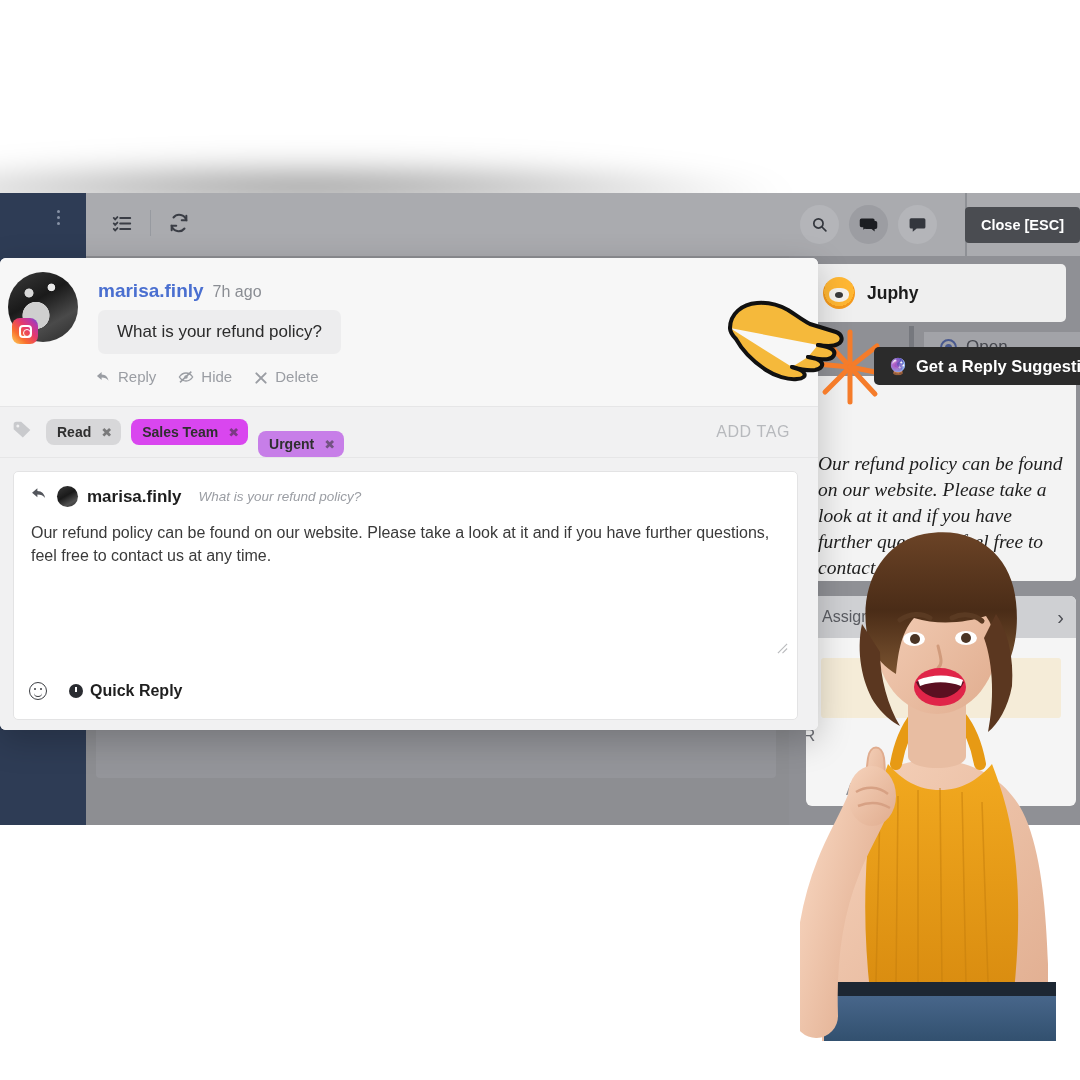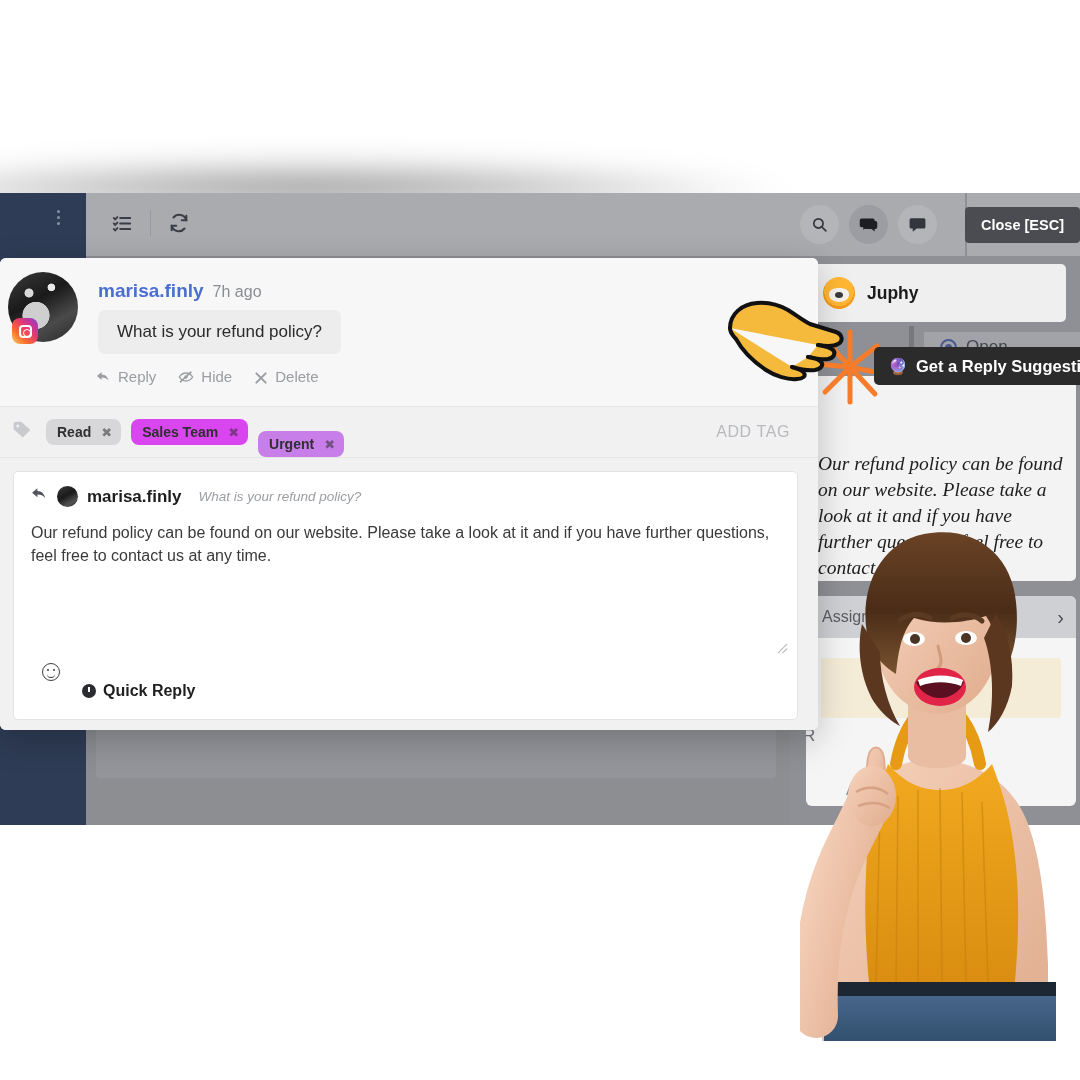--- a/index.html
+++ b/index.html
@@ -217,21 +217,21 @@
   .comp-name { font-size:17px; font-weight:bold; color:#1d1d1d; }
   .comp-quote { font-size:13.5px; font-style:italic; color:#9a9da3; margin-left:8px; }
   .comp-body {
     padding:14px 24px 0 17px; font-size:16px; line-height:23px; color:#3a3a3a;
   }
   .resize-grip {
     position:absolute; right:9px; bottom:66px; width:11px; height:11px; color:#b9babd; font-size:13px;
   }
   .comp-foot {
     position:absolute; left:0; bottom:0; width:100%; height:56px;
-    display:flex; padding:0 0 0 28px;
+    display:flex; align-items:center; padding:0 0 0 15px;
   }
   .smiley { width:18px; height:18px; border:1.6px solid #3c3e43; border-radius:50%; position:relative; }
   .smiley::before{content:""; position:absolute; left:3.5px; top:5px; width:2px; height:2px; border-radius:50%; background:#3c3e43; box-shadow:6px 0 0 #3c3e43;}
   .smiley::after{content:""; position:absolute; left:3.5px; top:8.5px; width:8px; height:4px; border-bottom:1.6px solid #3c3e43; border-radius:0 0 8px 8px;}
   .quick-reply { display:flex; align-items:center; gap:7px; margin-left:22px; font-size:16px; color:#1f1f1f; font-weight:bold;}
   .clock { width:14px; height:14px; border-radius:50%; background:#2a2c31; position:relative; }
   .clock::after{content:""; position:absolute; left:6px; top:3px; width:1.6px; height:5px; background:#fff;}
   .btn-group { position:absolute; right:19px; bottom:11px; display:flex; }
   .btn-send {
     background:#e2e2e3; color:#3c3e43; font-size:16px; padding:12px 24px; border-radius:4px 0 0 4px;

